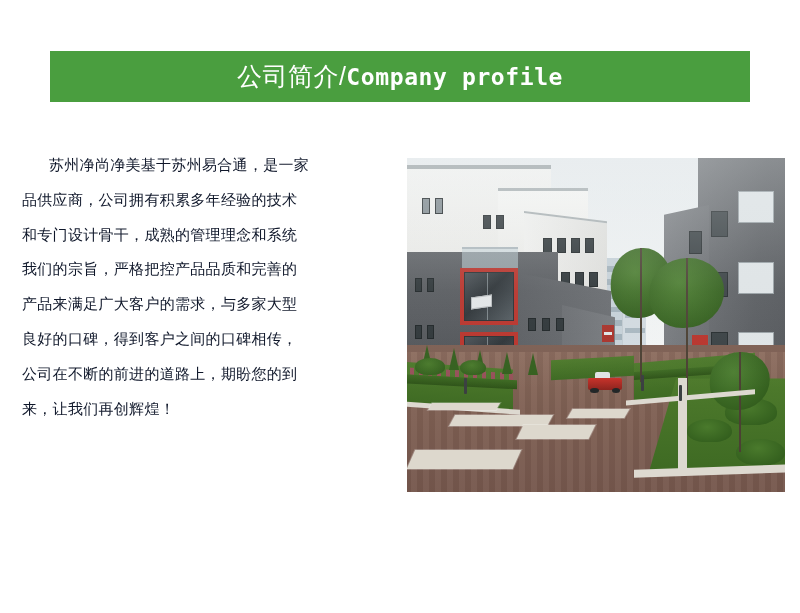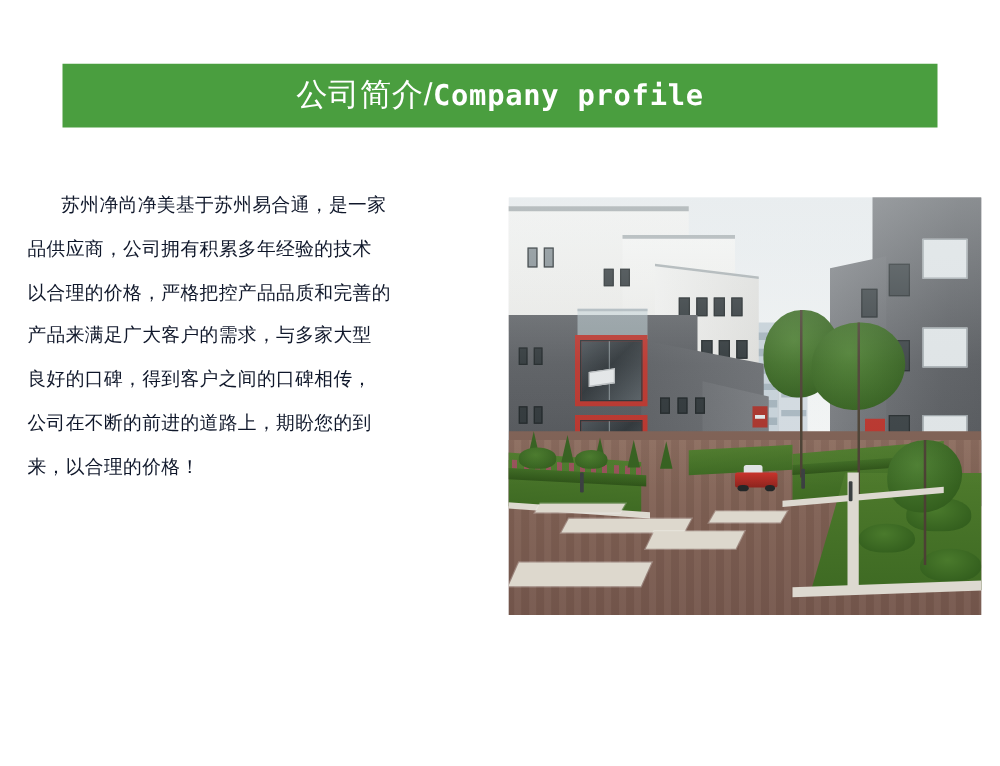--- a/index.html
+++ b/index.html
@@ -421,25 +421,26 @@
 
   <div class="header-banner">
     <div class="header-title">
       <span class="cn">公司简介</span><span class="cn">/</span><span class="en">Company profile</span>
     </div>
   </div>
 
   <div class="text-column">
     <div class="body-line indent">苏州净尚净美基于苏州易合通，是一家</div>
     <div class="body-line">品供应商，公司拥有积累多年经验的技术</div>
-    <div class="body-line">以合理的价格，严格把控产品品质和完善的</div>
+    <div class="body-line">和专门设计骨干，成熟的管理理念和系统</div>
+    <div class="body-line">我们的宗旨，严格把控产品品质和完善的</div>
     <div class="body-line">产品来满足广大客户的需求，与多家大型</div>
     <div class="body-line">良好的口碑，得到客户之间的口碑相传，</div>
     <div class="body-line">公司在不断的前进的道路上，期盼您的到</div>
-    <div class="body-line">来，以合理的价格！</div>
+    <div class="body-line">来，让我们再创辉煌！</div>
   </div>
 
 
   <div class="photo">
     <div class="photo-scene">
 
       <div class="sky"></div>
 
       <div class="far-tower t4">
         <div class="wstripe" style="top:14%"></div>

